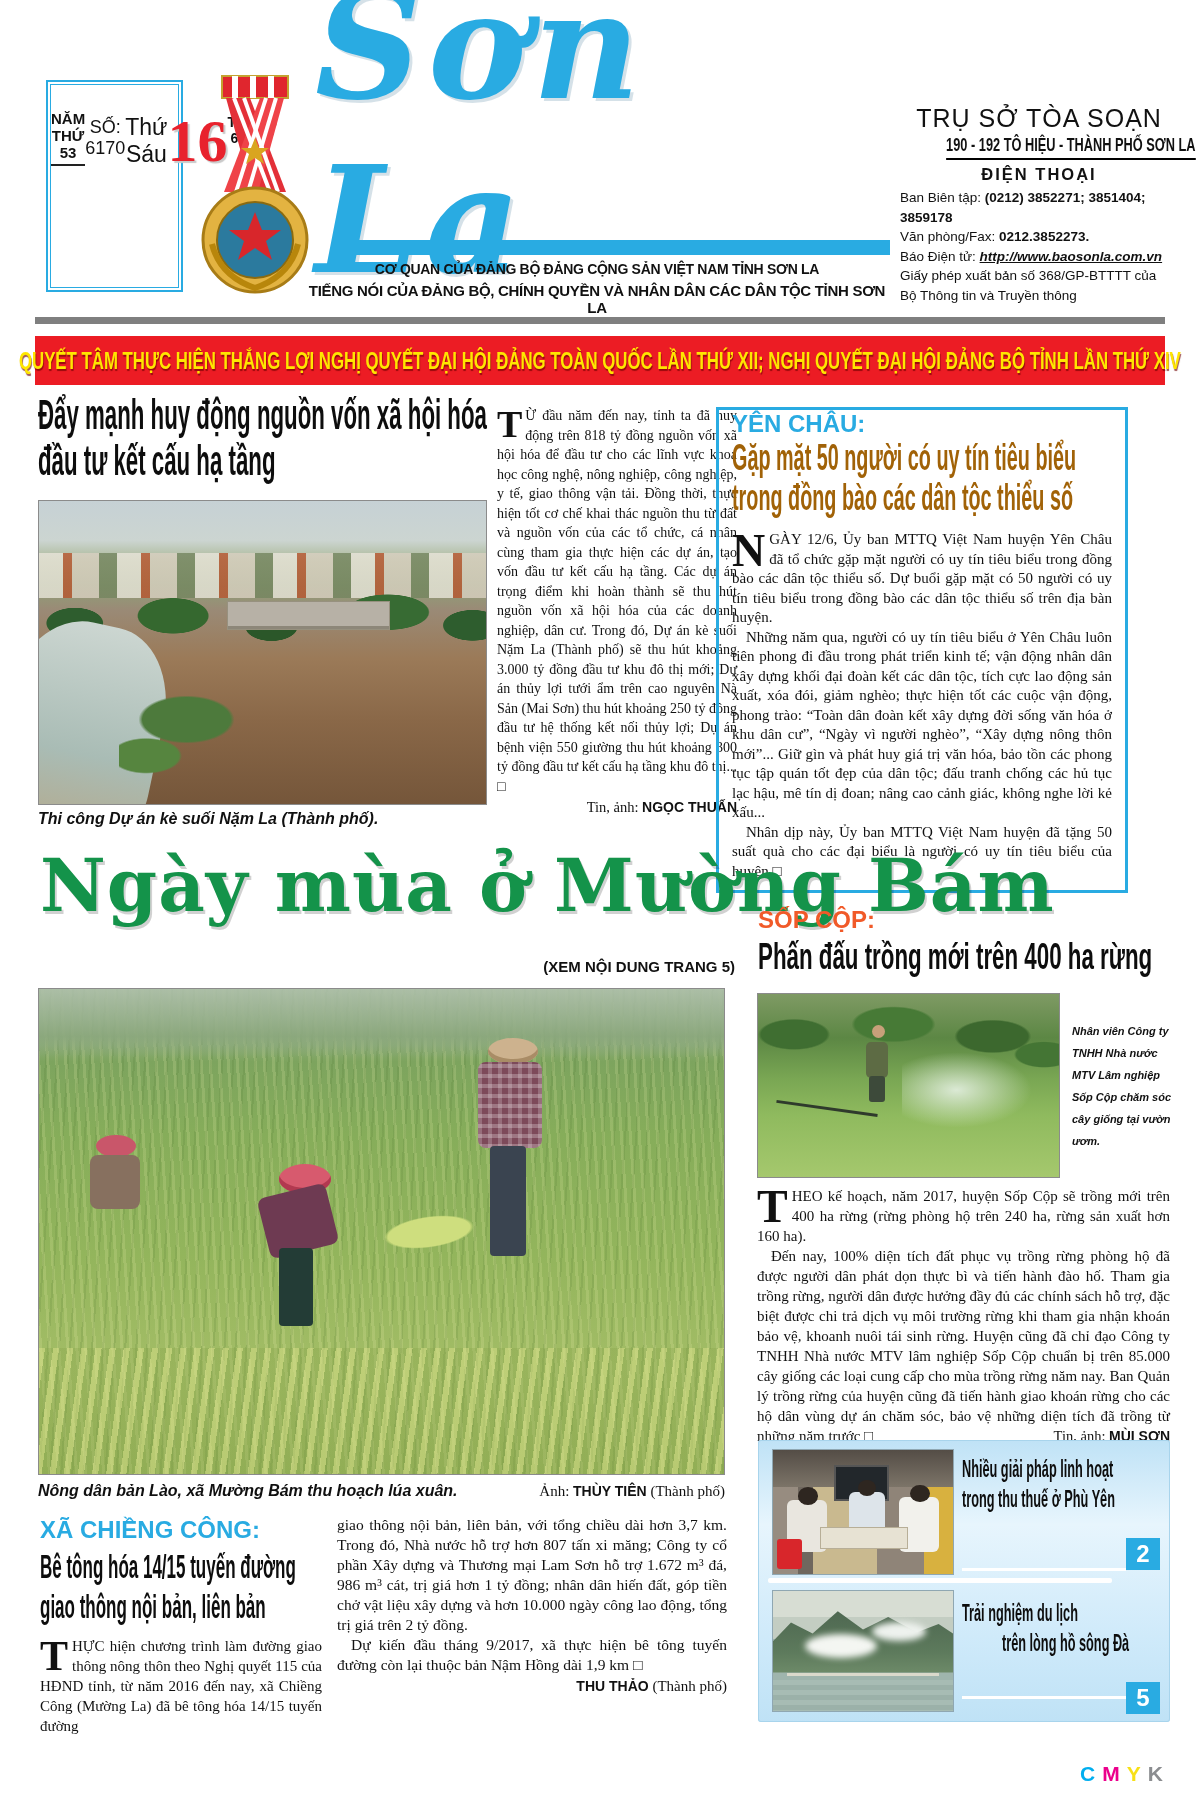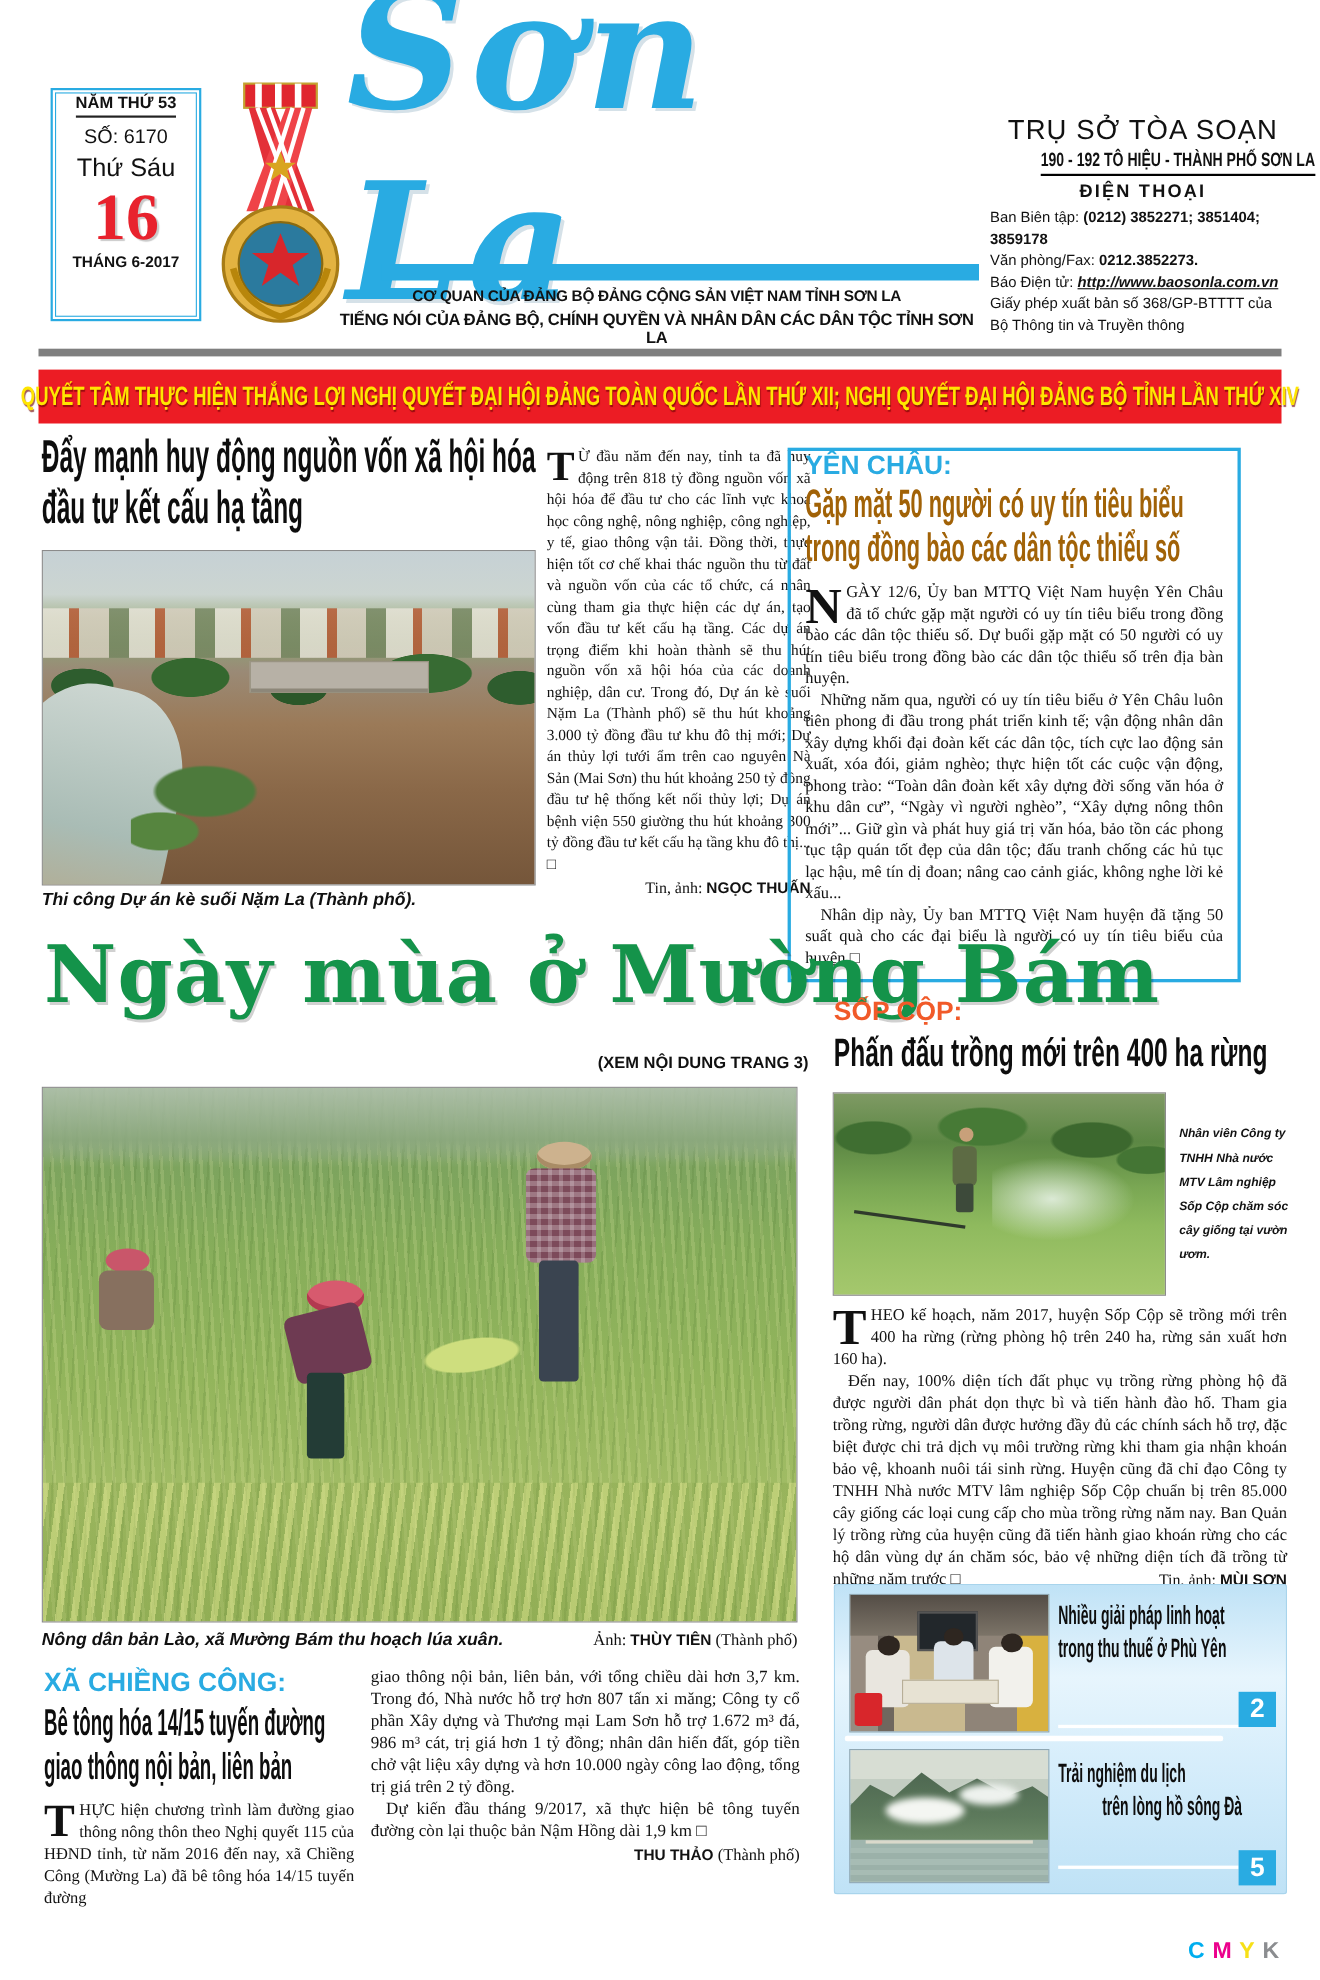--- a/index.html
+++ b/index.html
@@ -12,21 +12,21 @@
   .sx70{transform:scaleX(.70)} .sx73{transform:scaleX(.73)}
   .bodytxt{font-family:"Liberation Serif",serif;text-align:justify;text-justify:inter-word}
   .dc{float:left;font-family:"Liberation Serif",serif;font-weight:bold}
   .cap{font-weight:bold;font-style:italic;font-size:16px;color:#101010}
   .byname{font-weight:bold;font-family:"Liberation Sans",sans-serif;font-size:14px}
   .bylabel{font-family:"Liberation Serif",serif;font-size:14.5px}
 
   
   .datebox{left:46px;top:80px;width:137px;height:212px;border:2px solid #29abe2;box-sizing:border-box;padding:2px}
   .datebox-in{border:1px solid #29abe2;width:100%;height:100%;box-sizing:border-box;text-align:center;
-              display:flex;flex-direction:column;align-items:center;justify-content:flex-start;padding-top:0}
+              display:flex;flex-direction:row;align-items:flex-start;justify-content:flex-start;padding-top:25px}
   .db-year{font-size:15px;font-weight:bold;border-bottom:2px solid #222;padding-bottom:3px}
   .db-issue{font-size:18px;margin-top:7px}
   .db-weekday{font-size:23px;margin-top:4px}
   .db-day{font-family:"Liberation Serif",serif;font-size:60px;line-height:58px;font-weight:bold;color:#e8222d;
           text-shadow:2px 2px 1px #c9c9c9;margin-top:2px}
   .db-month{font-size:14px;font-weight:bold;margin-top:4px}
 
   
   .mast-title{left:315px;top:30px;width:575px;height:205px;display:flex;align-items:center;justify-content:center;
               font-family:"DejaVu Serif",serif;font-style:italic;font-weight:bold;font-size:148px;color:#29abe2;
@@ -273,21 +273,21 @@
     <div class="a2-hline"><span class="sqz sx55">trong đồng bào các dân tộc thiểu số</span></div>
     <div class="a2-body bodytxt">
       <p style="margin:0"><span class="dc">N</span><span>GÀY 12/6, Ủy ban MTTQ Việt Nam huyện Yên Châu đã tổ chức gặp mặt người có uy tín tiêu biểu trong đồng bào các dân tộc thiểu số. Dự buổi gặp mặt có 50 người có uy tín tiêu biểu trong đồng bào các dân tộc thiểu số trên địa bàn huyện.</span></p>
       <p class="a2-p">Những năm qua, người có uy tín tiêu biểu ở Yên Châu luôn tiên phong đi đầu trong phát triển kinh tế; vận động nhân dân xây dựng khối đại đoàn kết các dân tộc, tích cực lao động sản xuất, xóa đói, giảm nghèo; thực hiện tốt các cuộc vận động, phong trào: “Toàn dân đoàn kết xây dựng đời sống văn hóa ở khu dân cư”, “Ngày vì người nghèo”, “Xây dựng nông thôn mới”... Giữ gìn và phát huy giá trị văn hóa, bảo tồn các phong tục tập quán tốt đẹp của dân tộc; đấu tranh chống các hủ tục lạc hậu, mê tín dị đoan; nâng cao cảnh giác, không nghe lời kẻ xấu...</p>
       <p class="a2-p">Nhân dịp này, Ủy ban MTTQ Việt Nam huyện đã tặng 50 suất quà cho các đại biểu là người có uy tín tiêu biểu của huyện □</p>
       <div class="a2-by"></div>
     </div>
   </div>
 
   <div class="ab feat-h">Ngày mùa ở Mường Bám</div>
-  <div class="ab feat-note">(XEM NỘI DUNG TRANG 3)</div>
+  <div class="ab feat-note">(XEM NỘI DUNG TRANG 5)</div>
 
   <div class="photo p2">
     <div class="p2-hill"></div>
     <div class="p2-swath"></div>
     <div class="fig" style="left:30%;top:36%;width:110px;height:170px">
       <div class="f-hat" style="left:34px;top:0;width:52px;height:30px;background:#d75a6e;box-shadow:inset 0 -6px 0 #b23950"></div>
       <div class="f-body" style="left:18px;top:26px;width:70px;height:62px;background:#6e3a52;transform:rotate(-14deg)"></div>
       <div class="f-legs" style="left:34px;top:84px;width:34px;height:78px;background:#233c36"></div>
     </div>
     <div class="fig" style="left:60%;top:10%;width:120px;height:240px">

